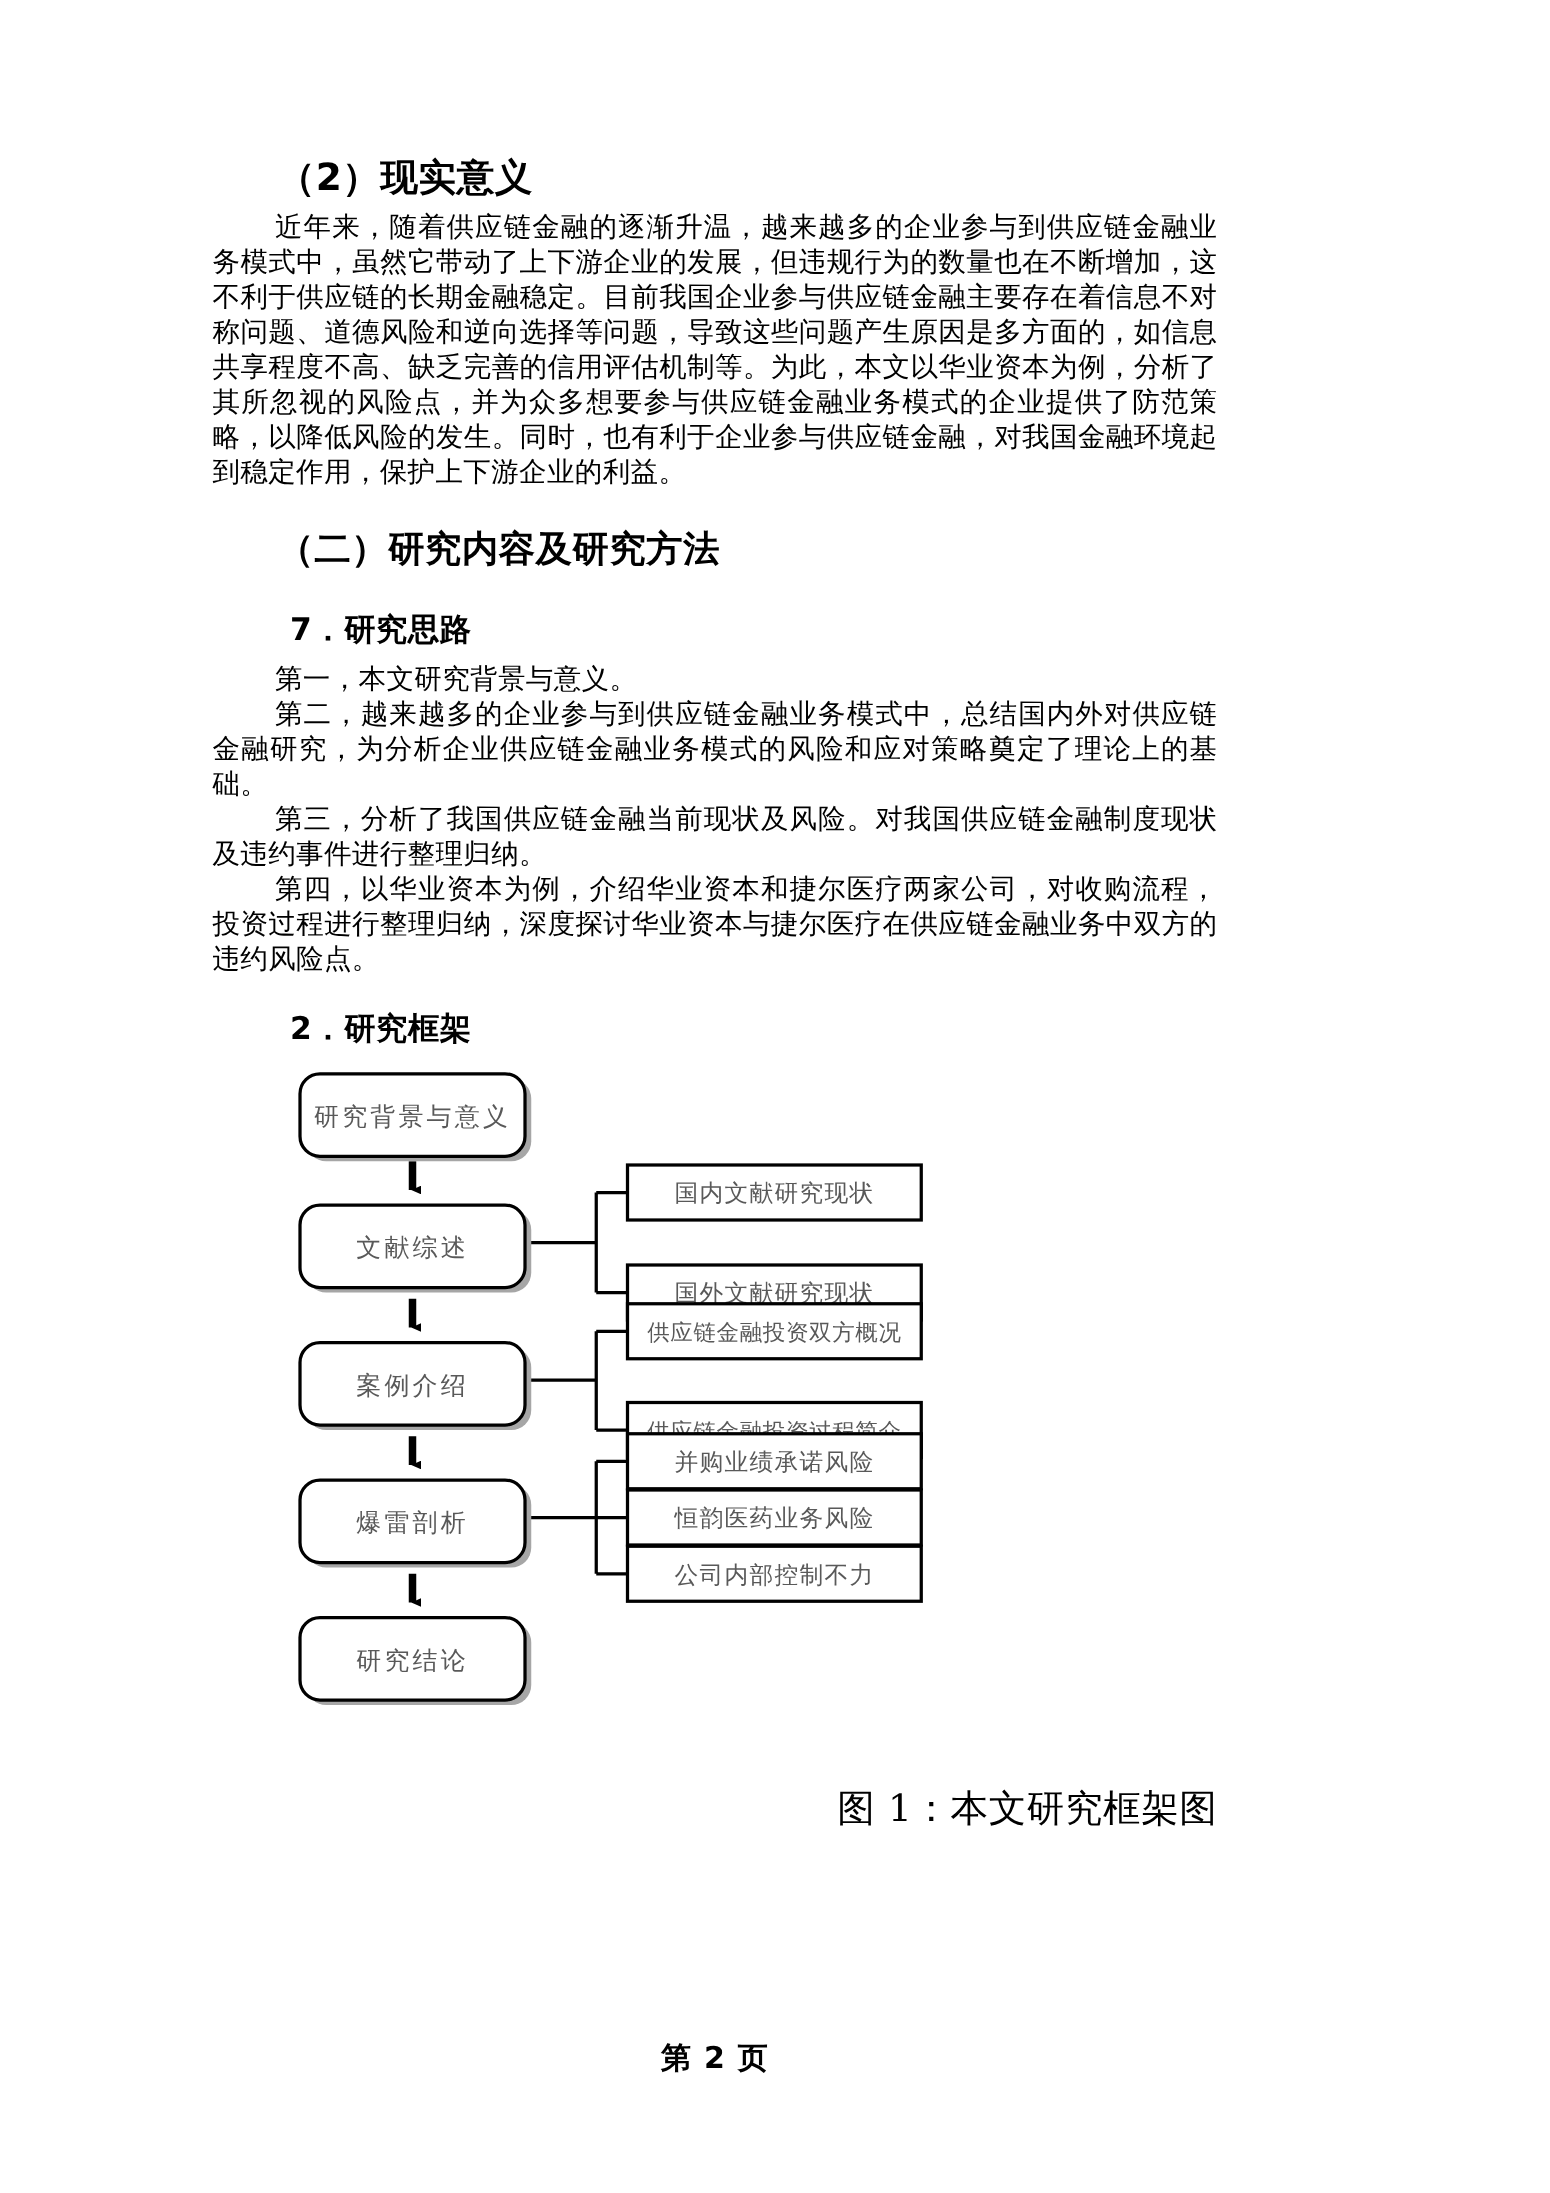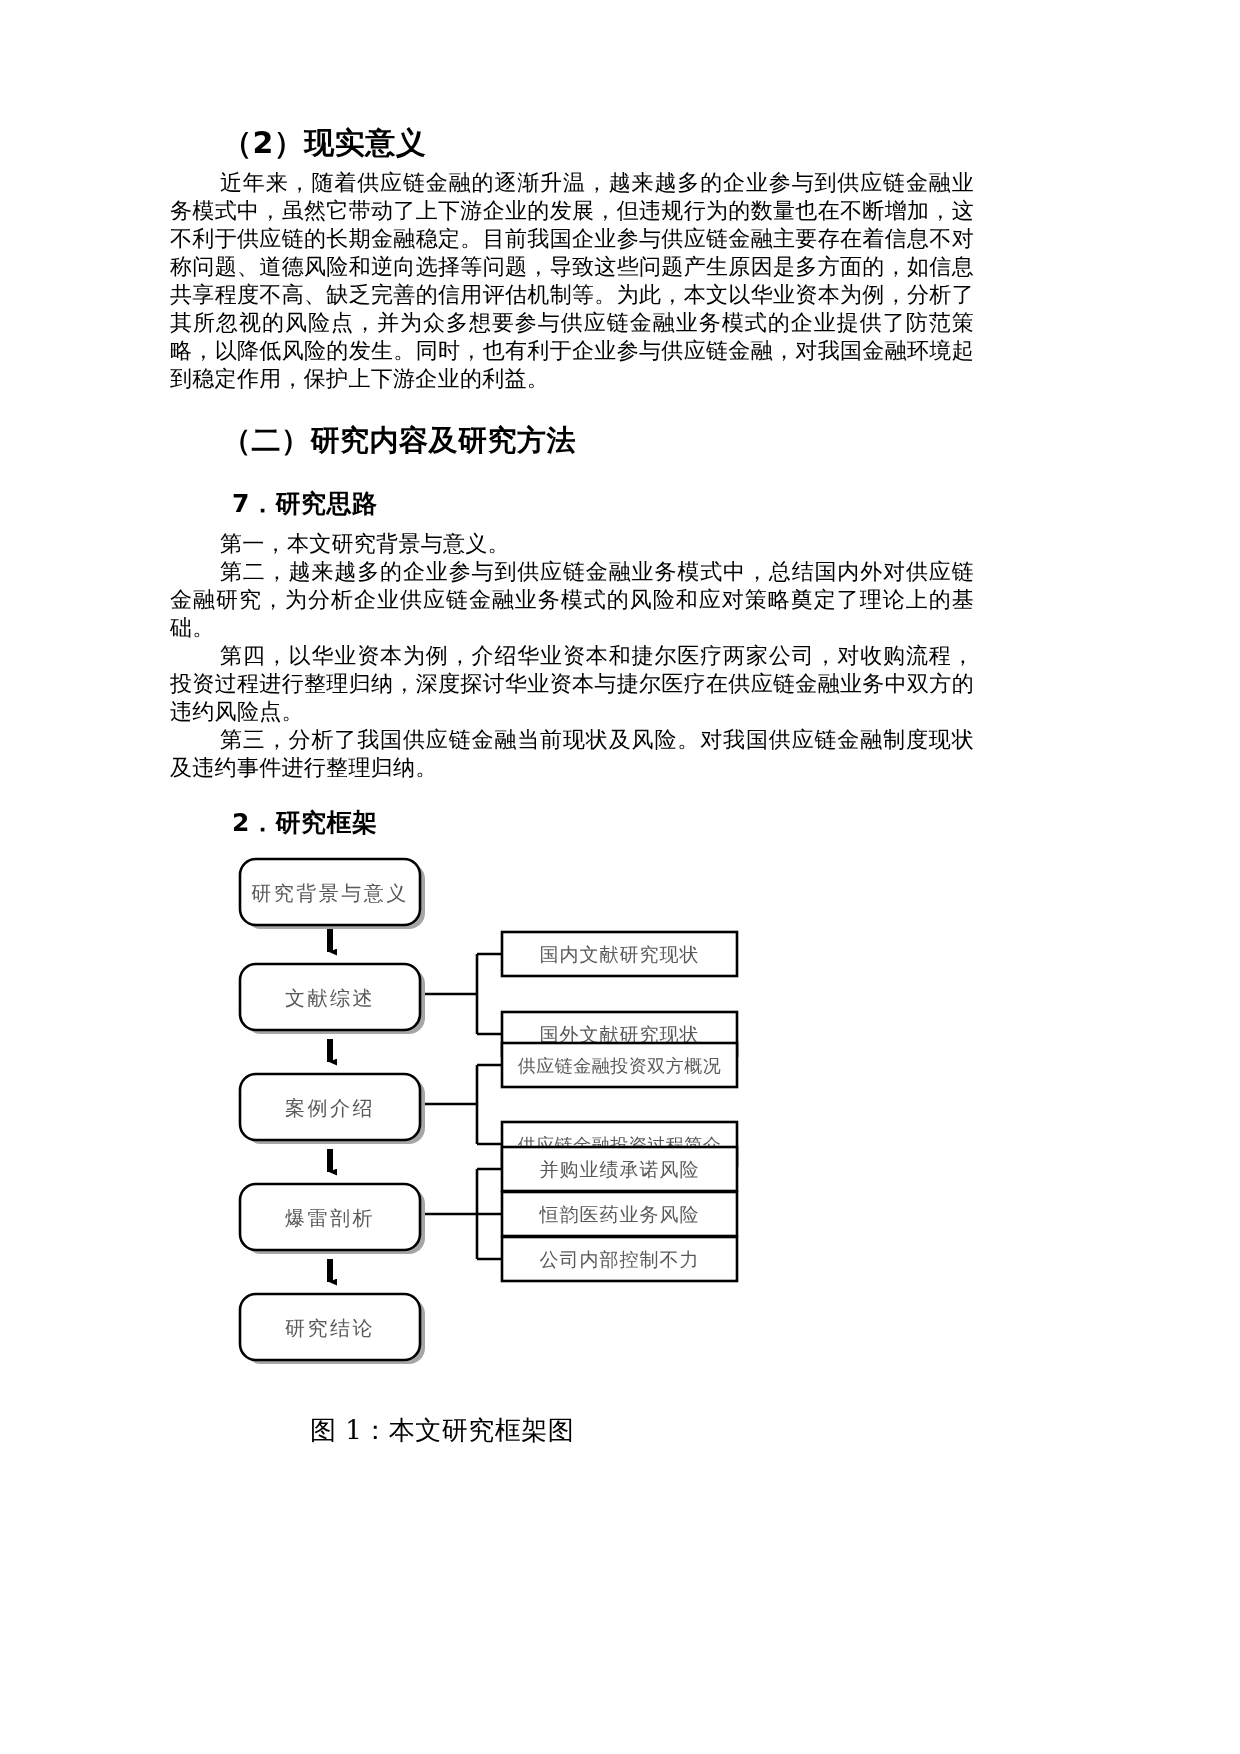--- a/index.html
+++ b/index.html
@@ -69,23 +69,23 @@
   .chart-wrap {
     position: relative;
     width: 900px;
     height: 555px;
     margin: 12px 0 0 0;
   }
   .chart-wrap svg { display:block; }
 
   .caption {
     font-family: "DejaVu Serif", serif;
-    font-size: 26px;
-    text-align: left;
-    margin: 4px 0 0 0;
+    font-size: 30px;
+    text-align: right;
+    margin: 18px 0 0 0;
     padding-left: 140px;
     letter-spacing: 0.5px;
   }
 
   .footer {
     position: absolute;
     left: 0;
     right: 0;
     bottom: 92px;
     text-align: center;
@@ -105,23 +105,23 @@
   <p class="para">近年来，随着供应链金融的逐渐升温，越来越多的企业参与到供应链金融业务模式中，虽然它带动了上下游企业的发展，但违规行为的数量也在不断增加，这不利于供应链的长期金融稳定。目前我国企业参与供应链金融主要存在着信息不对称问题、道德风险和逆向选择等问题，导致这些问题产生原因是多方面的，如信息共享程度不高、缺乏完善的信用评估机制等。为此，本文以华业资本为例，分析了其所忽视的风险点，并为众多想要参与供应链金融业务模式的企业提供了防范策略，以降低风险的发生。同时，也有利于企业参与供应链金融，对我国金融环境起到稳定作用，保护上下游企业的利益。</p>
 
   <h2 class="h-level2">（二）研究内容及研究方法</h2>
 
   <h3 class="h-level3">7．研究思路</h3>
 
   <p class="para tight">第一，本文研究背景与意义。</p>
 
   <p class="para tight">第二，越来越多的企业参与到供应链金融业务模式中，总结国内外对供应链金融研究，为分析企业供应链金融业务模式的风险和应对策略奠定了理论上的基础。</p>
 
+  <p class="para tight">第三，分析了我国供应链金融当前现状及风险。对我国供应链金融制度现状及违约事件进行整理归纳。</p>
+
   <p class="para tight">第四，以华业资本为例，介绍华业资本和捷尔医疗两家公司，对收购流程，投资过程进行整理归纳，深度探讨华业资本与捷尔医疗在供应链金融业务中双方的违约风险点。</p>
-
-  <p class="para tight">第三，分析了我国供应链金融当前现状及风险。对我国供应链金融制度现状及违约事件进行整理归纳。</p>
 
   <h3 class="h-level3">2．研究框架</h3>
 
   <div class="chart-wrap">
     <svg width="900" height="555" viewBox="0 0 900 555" xmlns="http://www.w3.org/2000/svg">
       <defs>
         <marker id="arrowhead" markerWidth="7" markerHeight="8" refX="3.5" refY="7" orient="auto" markerUnits="userSpaceOnUse">
           <polygon points="0,0 7,0 3.5,8" fill="#000000"></polygon>
         </marker>
       </defs>
@@ -203,13 +203,14 @@
         <g>
           <rect x="332" y="383" width="235" height="44" fill="#ffffff" stroke="#000" stroke-width="2.6"></rect>
           <text x="449.5" y="412" font-family="'DejaVu Sans', sans-serif" font-size="19" fill="#595959" text-anchor="middle" letter-spacing="1">公司内部控制不力</text>
         </g>
       </g>
     </svg>
   </div>
 
   <div class="caption">图 1：本文研究框架图</div>
 
+  <div class="footer">第 2 页</div>
 </div>
 
 </body></html>

